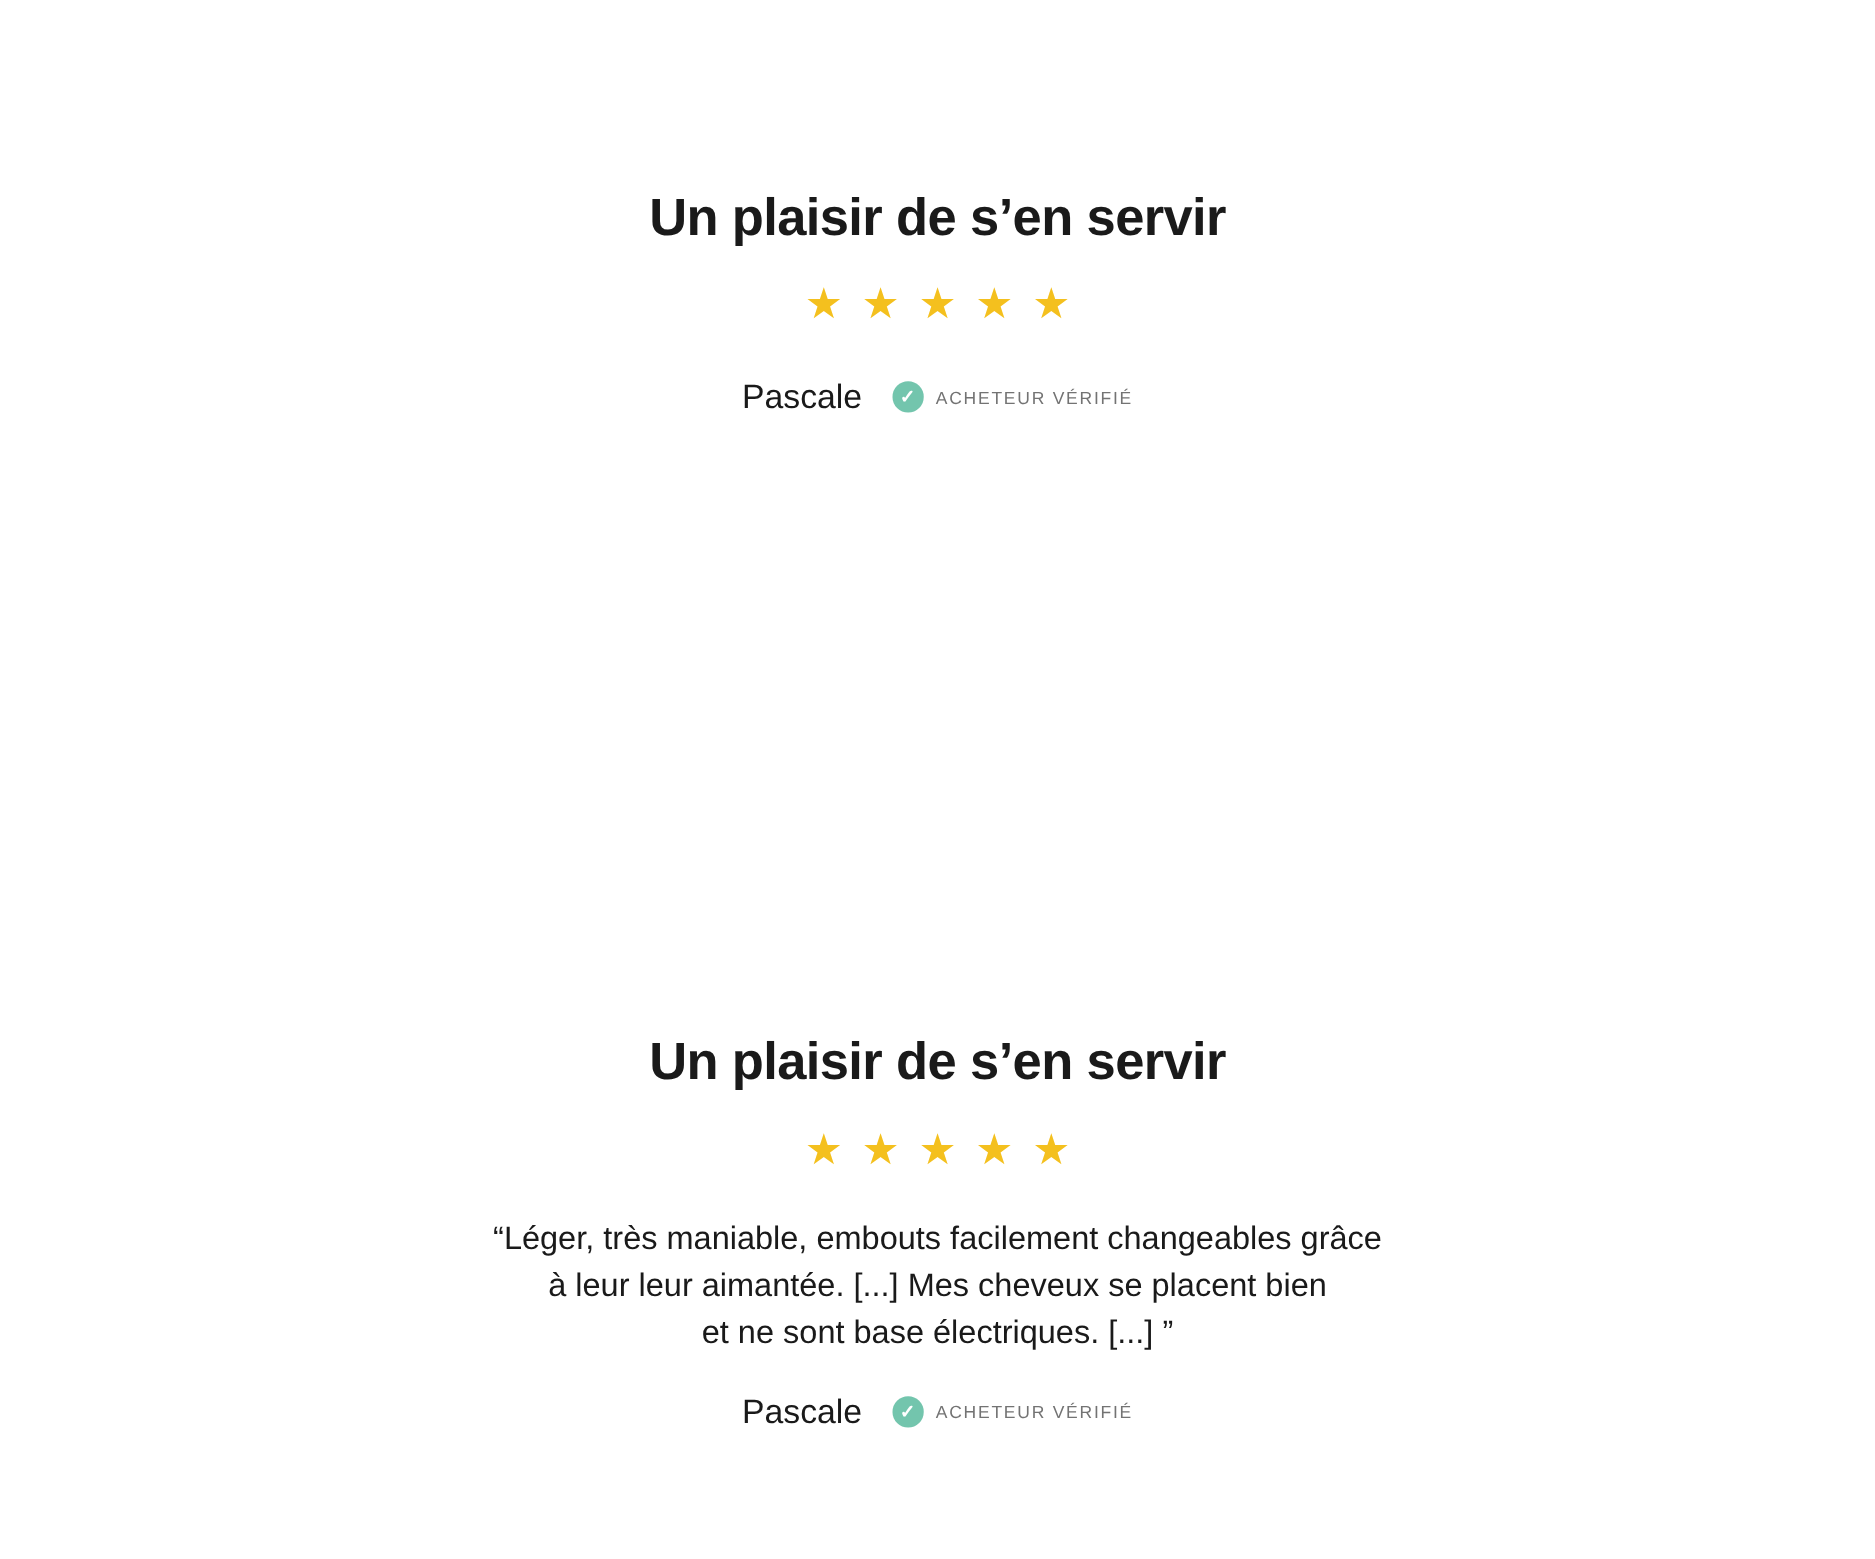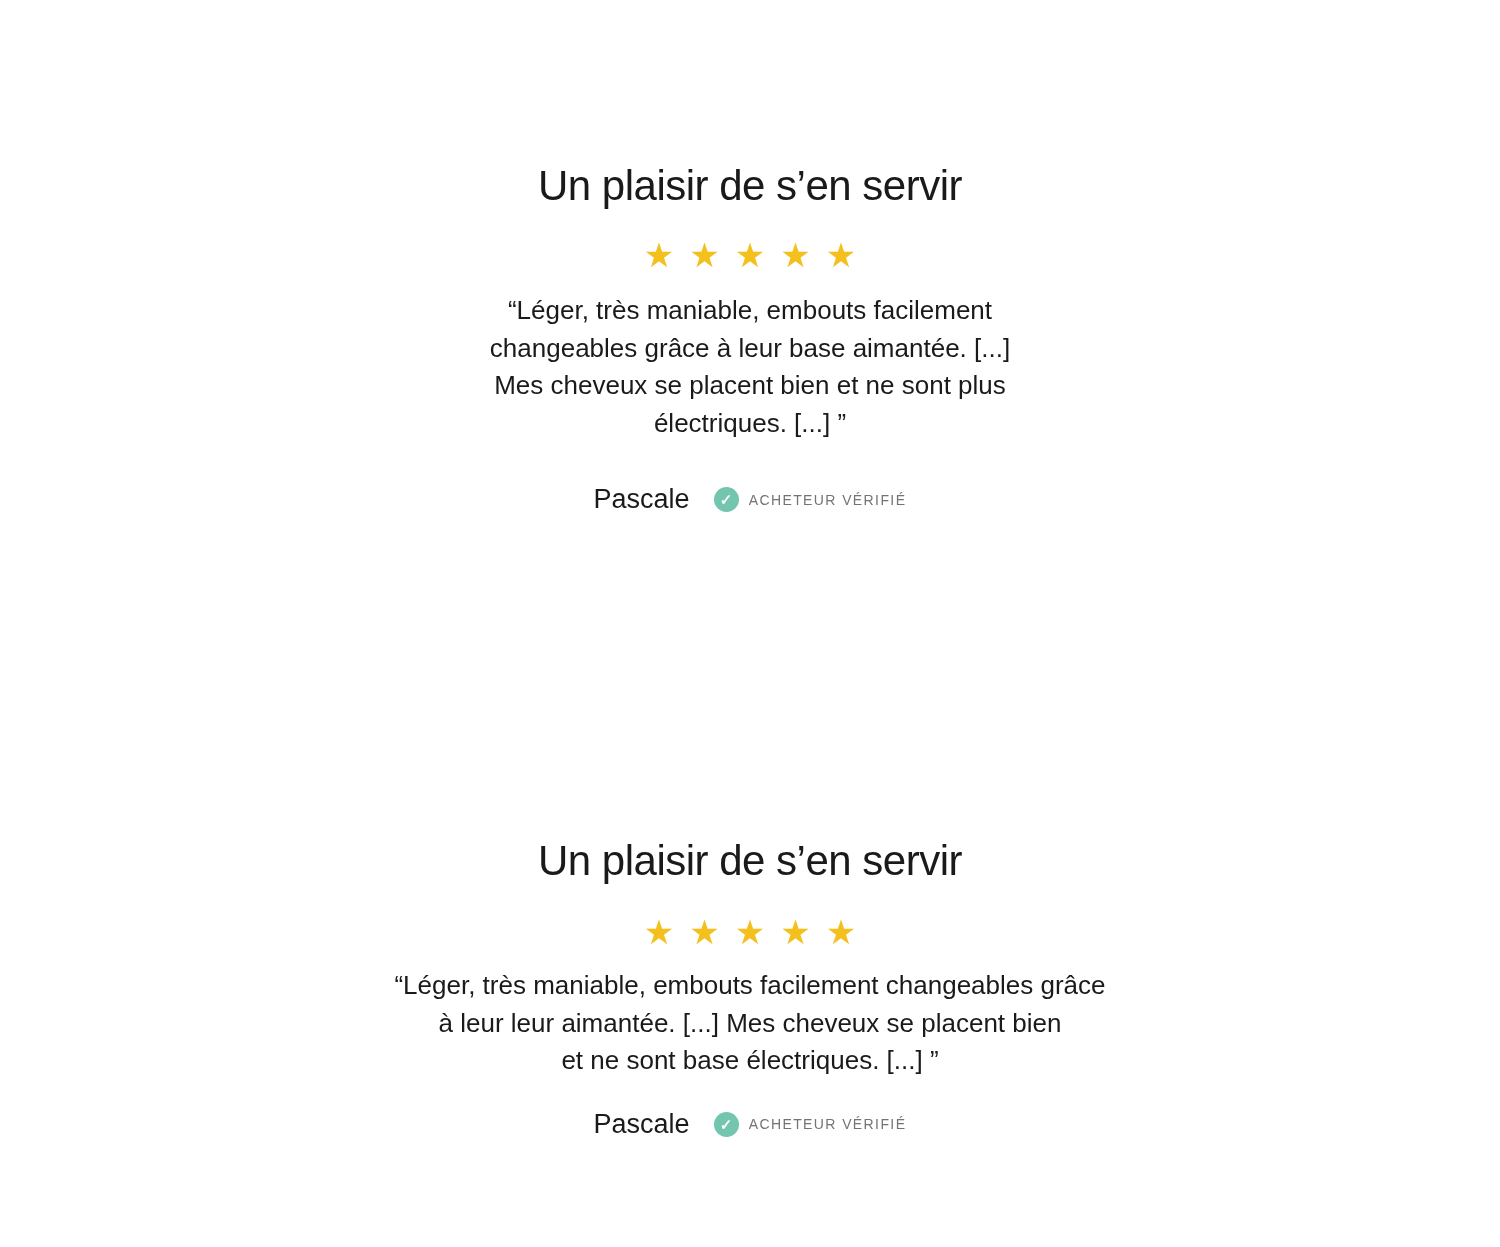--- a/index.html
+++ b/index.html
@@ -20,23 +20,23 @@
     position: absolute;
     left: 0;
     width: 100%;
     text-align: center;
     color: #1a1a1a;
   }
   .review-card-1 { top: 148px; }
   .review-card-2 { top: 823px; }
 
   .review-title {
-    margin: 12px;
+    margin: 0;
     font-size: 42px;
-    font-weight: 400;
+    font-weight: 700;
     letter-spacing: -0.5px;
     line-height: 52px;
     color: #1a1a1a;
   }
   .stars-row {
     font-size: 34px;
     line-height: 34px;
     color: #F4C01E;
     letter-spacing: 15px;
     text-indent: 15px; 
@@ -44,21 +44,21 @@
   .review-card-1 .stars-row { margin-top: 26px; }
   .review-card-2 .stars-row { margin-top: 28px; }
 
   .quote {
     font-size: 26px;
     line-height: 37.5px;
     font-weight: 400;
     color: #1a1a1a;
   }
   .review-card-1 .quote { margin-top: 20px; }
-  .review-card-2 .quote { margin-top: 18px; }
+  .review-card-2 .quote { margin-top: 35px; }
   .quote-line { white-space: nowrap; }
 
   .author-row {
     display: flex;
     align-items: center;
     justify-content: center;
     gap: 24px;
   }
   .review-card-1 .author-row { margin-top: 42px; }
   .review-card-2 .author-row { margin-top: 29px; }
@@ -95,26 +95,20 @@
 </head>
 <body>
 
 <div class="page">
 
   <section class="review-card review-card-1">
     <h2 class="review-title">Un plaisir de s’en servir</h2>
     <div class="stars-row">
       <span>★</span><span>★</span><span>★</span><span>★</span><span>★</span>
     </div>
-    <div class="quote">
-      <div class="quote-line">“Léger, très maniable, embouts facilement</div>
-      <div class="quote-line">changeables grâce à leur base aimantée. [...]</div>
-      <div class="quote-line">Mes cheveux se placent bien et ne sont plus</div>
-      <div class="quote-line">électriques. [...] ”</div>
-    </div>
     <div class="author-row">
       <span class="author-name">Pascale</span>
       <span class="verified-badge">
         <span class="check-circle">✓</span>
         <span class="verified-label">ACHETEUR VÉRIFIÉ</span>
       </span>
     </div>
   </section>
 
   <section class="review-card review-card-2">

